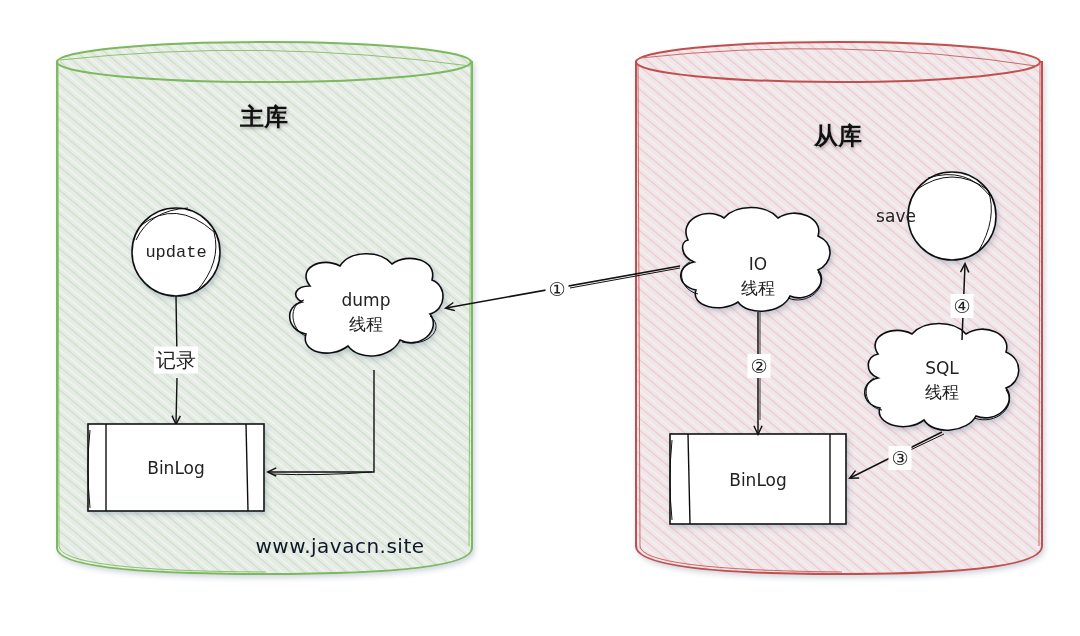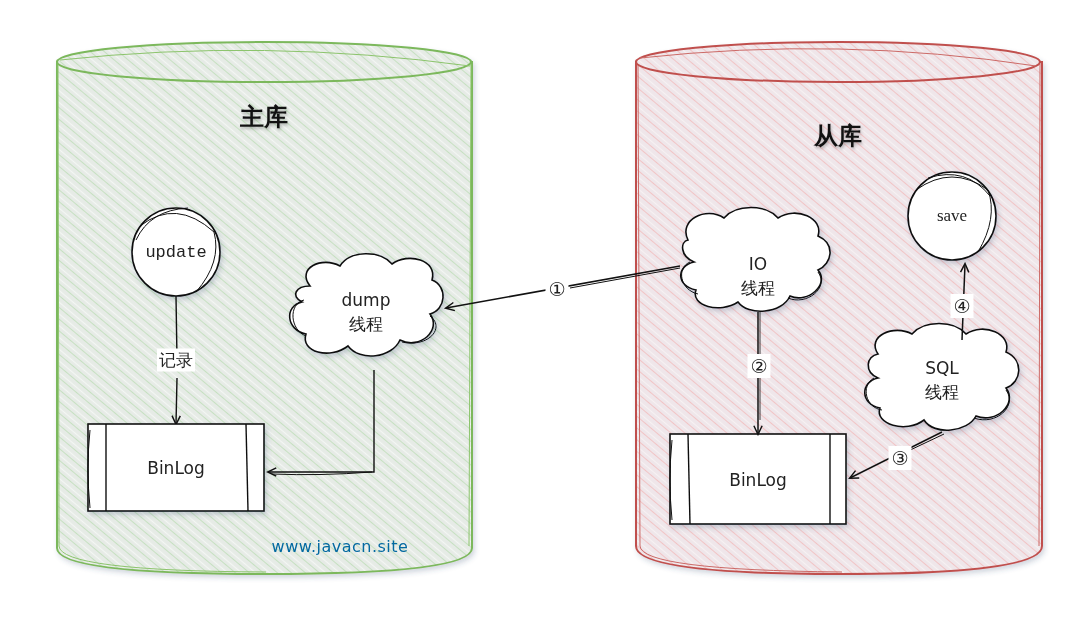--- a/index.html
+++ b/index.html
@@ -2,22 +2,22 @@
 <html><head>
   <meta charset="utf-8">
   <style>
     html, body { margin: 0; padding: 0; background: #ffffff; }
     body { width: 1080px; height: 636px; position: relative; overflow: hidden; font-family: "DejaVu Sans", sans-serif; }
     #stage { position: absolute; left: 0; top: 0; width: 904px; height: 636px; border-radius: 20px; }
     .html-label { position: absolute; transform: translate(-50%, -50%); white-space: nowrap; text-align: center; color: #111; }
     .title { font-weight: bold; font-size: 24px; color: #111; text-shadow: 1px 2px 3px rgba(0,0,0,0.25); }
     .node-text { font-size: 17px; color: #222; line-height: 24px; }
     .step-badge { background: #fff; font-size: 19px; padding: 0 3px; line-height: 24px; color: #222; }
-    .edge-label { background: #fff; font-size: 17px; padding: 0 2px; color: #222; }
-    .watermark { font-size: 16px; color: #0369a1; letter-spacing: 0.5px; }
+    .edge-label { background: #fff; font-size: 20px; padding: 0 2px; color: #222; }
+    .watermark { font-size: 20px; color: #0f172a; letter-spacing: 0.5px; }
   </style>
 </head>
 <body>
 
 <div id="stage">
   <svg width="1080" height="636" viewBox="0 0 1080 636" xmlns="http://www.w3.org/2000/svg">
     <defs>
       <pattern id="hatch-green" patternUnits="userSpaceOnUse" width="9" height="9" patternTransform="rotate(-50)">
         <rect width="9" height="9" fill="#e6ebe6"></rect>
         <line x1="0" y1="0" x2="0" y2="9" stroke="#b9dcb1" stroke-width="1.4"></line>
@@ -143,21 +143,21 @@
     <div>线程</div>
   </div>
 
   <div class="html-label node-text" style="left:176px; top:468px;">BinLog</div>
 
   <div class="html-label node-text" style="left:758px; top:276px;">
     <div>IO</div>
     <div>线程</div>
   </div>
 
-  <div class="html-label node-text" style="left:952px; top:216px;font-family:Liberation Serif, serif;">save</div>
+  <div class="html-label node-text" style="left:896px; top:216px;">save</div>
 
   <div class="html-label node-text" style="left:942px; top:380px;text-align:center;">
     <div>SQL</div>
     <div>线程</div>
   </div>
 
   <div class="html-label node-text" style="left:758px; top:480px;">BinLog</div>
 
   <div class="html-label step-badge" style="left:557px; top:289px;">①</div>
   <div class="html-label step-badge" style="left:759px; top:366px;">②</div>

